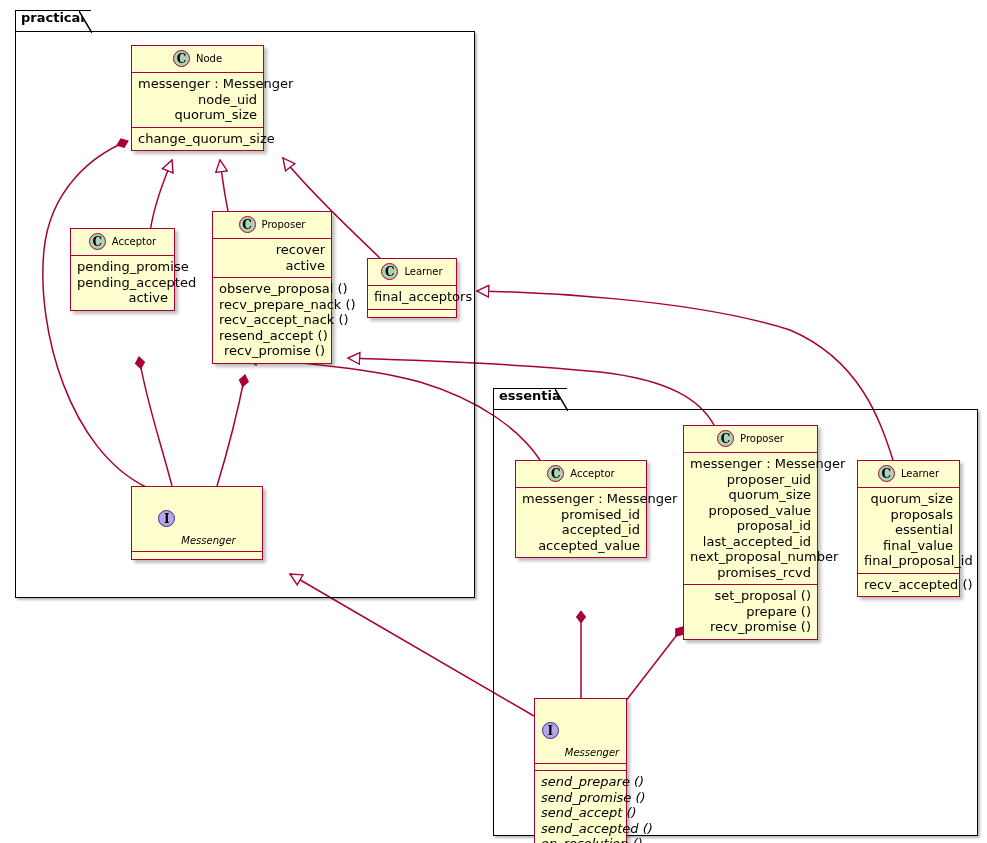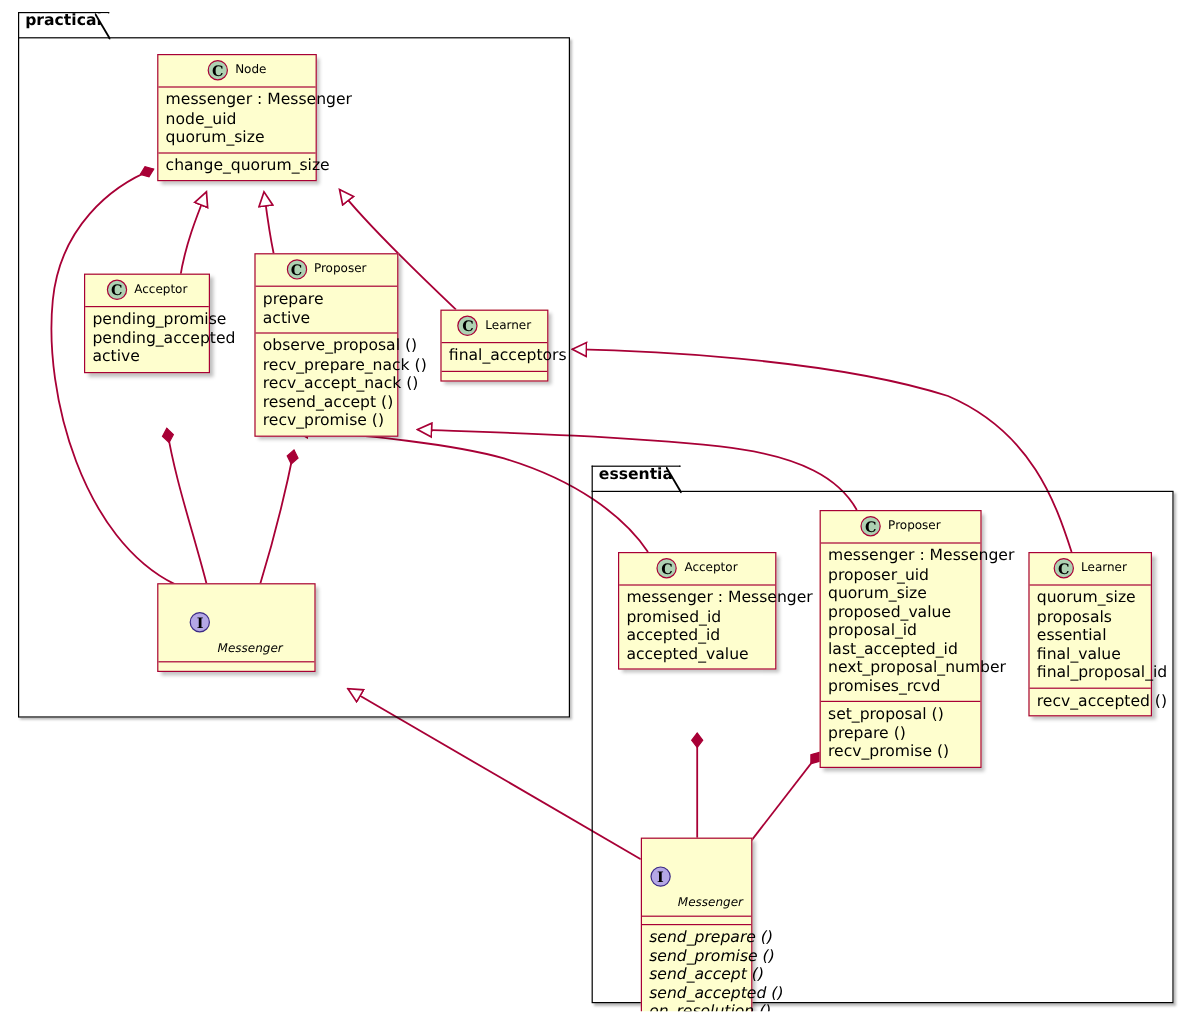--- a/index.html
+++ b/index.html
@@ -100,20 +100,21 @@
   }
   .cls .title {
     font-size: 10px;
     line-height: 1.1;
   }
   .cls.iface .title { font-style: italic; margin-top: 44px; }
 
   .cls .compartment {
     padding: 3px 6px 4px 6px;
     border-bottom: 1.5px solid #A80036;
+    text-align: right;
   }
   .cls .compartment:last-child { border-bottom: none; }
   .cls .compartment.empty { height: 7px; padding: 0; }
   .cls .row {
     line-height: 15.5px;
     white-space: nowrap;
     font-size: 13px;
   }
   .cls .row.abstract { }
   .cls.iface .row { font-style: italic; }
@@ -209,21 +210,21 @@
       <div class="row">active</div>
     </div>
   </div>
 
   <div class="cls" style="left:212px; top:211px; width:120px;">
     <div class="hdr">
       <span class="badge c">C</span>
       <span class="title">Proposer</span>
     </div>
     <div class="compartment">
-      <div class="row">prepare</div>
+      <div class="row">recover</div>
       <div class="row">active</div>
     </div>
     <div class="compartment">
       <div class="row">observe_proposal ()</div>
       <div class="row">recv_prepare_nack ()</div>
       <div class="row abstract">recv_accept_nack ()</div>
       <div class="row">resend_accept ()</div>
       <div class="row">recv_promise ()</div>
     </div>
   </div>

